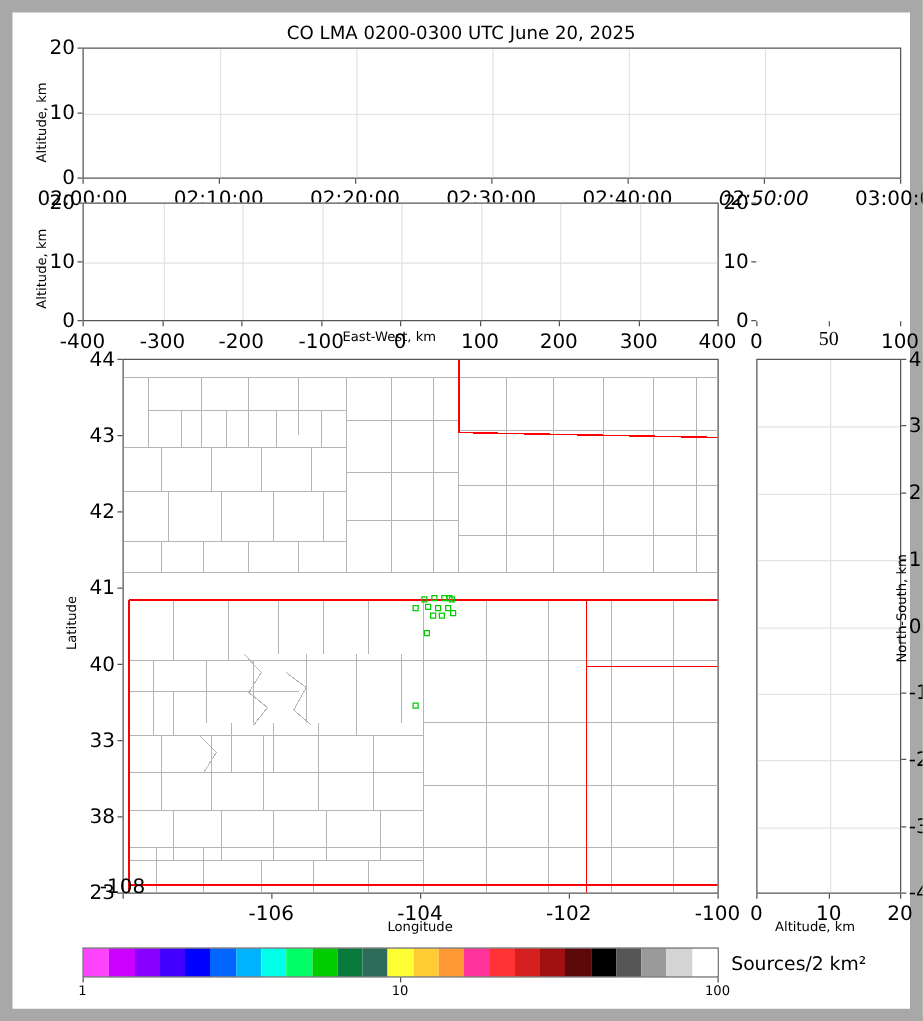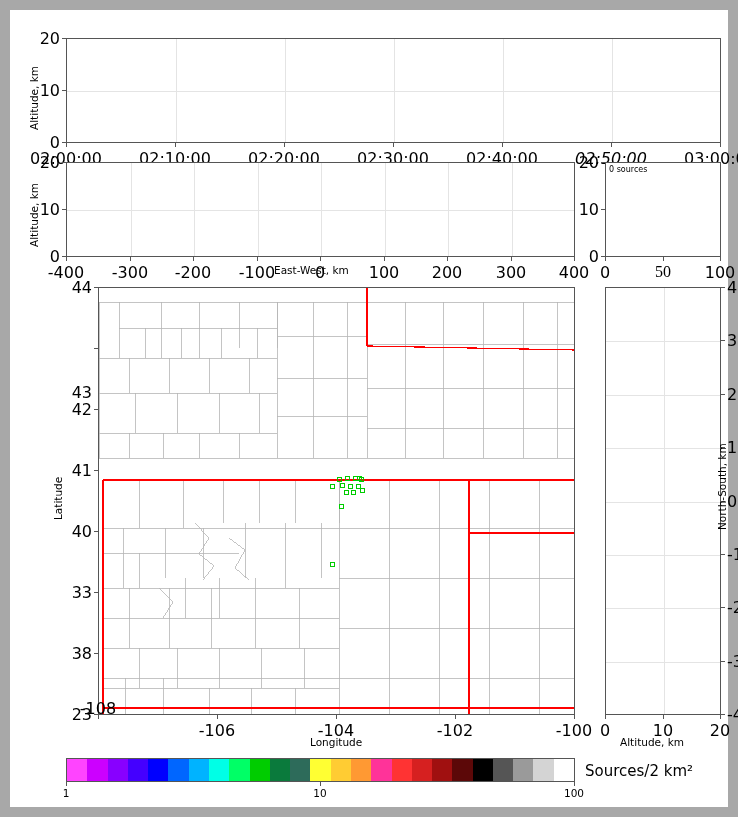--- a/index.html
+++ b/index.html
@@ -139,20 +139,21 @@
     font-size: 8px;
     color: #000;
   }
 </style>
 </head>
 <body>
 
 <div id="page">
   <div id="canvas">
 
+    <div class="abs" id="title">CO LMA 0200-0300 UTC June 20, 2025</div>
 
     <div class="axes" id="p1">
         <div class="grid-v" style="left: 109px;"></div>
         <div class="grid-v" style="left: 218px;"></div>
         <div class="grid-v" style="left: 327px;"></div>
         <div class="grid-v" style="left: 436px;"></div>
         <div class="grid-v" style="left: 545px;"></div>
         <div class="grid-h" style="top: 52px;"></div>
       </div>
     <div id="p1-deco">
@@ -211,23 +212,20 @@
         <div class="tick-y abs" style="left: 52px; top: 246px;"></div>
         <div class="lbl lbl-y" style="left: 10px; top: 246px; width: 40px;">0</div>
         <div class="tick-y abs" style="left: 52px; top: 199px;"></div>
         <div class="lbl lbl-y" style="left: 10px; top: 199px; width: 40px;">10</div>
         <div class="tick-y abs" style="left: 52px; top: 152px;"></div>
         <div class="lbl lbl-y" style="left: 10px; top: 152px; width: 40px;">20</div>
       </div>
     <div class="axlabel rot" style="left:18px; top:237px;">Altitude, km</div>
     <div class="axlabel" style="left:264px; top:254px;">East-West, km</div>
 
-    <div class="axes" id="p3">
-      <div id="hist-note">0 sources</div>
-    </div>
     <div id="p3-deco">
         <div class="tick-x abs" style="left: 595px; top: 247px;"></div>
         <div class="lbl lbl-x" style="left: 595px; top: 253px;">0</div>
         <div class="tick-x abs" style="left: 653px; top: 247px;"></div>
         <div class="lbl lbl-x" style="left: 653px; top: 253px; font-family: Liberation Serif, serif;">50</div>
         <div class="tick-x abs" style="left: 710px; top: 247px;"></div>
         <div class="lbl lbl-x" style="left: 710px; top: 253px;">100</div>
         <div class="tick-y abs" style="left: 591px; top: 246px;"></div>
         <div class="lbl lbl-y" style="left: 549px; top: 246px; width: 40px;">0</div>
         <div class="tick-y abs" style="left: 591px; top: 199px;"></div>
@@ -316,21 +314,21 @@
         <div class="lbl lbl-y" style="left: 42px; top: 643px; width: 40px;">38</div>
         <div class="tick-y abs" style="left: 84px; top: 582px;"></div>
         <div class="lbl lbl-y" style="left: 42px; top: 582px; width: 40px;">33</div>
         <div class="tick-y abs" style="left: 84px; top: 521px;"></div>
         <div class="lbl lbl-y" style="left: 42px; top: 521px; width: 40px;">40</div>
         <div class="tick-y abs" style="left: 84px; top: 460px;"></div>
         <div class="lbl lbl-y" style="left: 42px; top: 460px; width: 40px;">41</div>
         <div class="tick-y abs" style="left: 84px; top: 399px;"></div>
         <div class="lbl lbl-y" style="left: 42px; top: 399px; width: 40px;">42</div>
         <div class="tick-y abs" style="left: 84px; top: 338px;"></div>
-        <div class="lbl lbl-y" style="left: 42px; top: 338px; width: 40px; margin-top: 44px;">43</div>
+        <div class="lbl lbl-y" style="left: 42px; top: 338px; width: 40px;">43</div>
         <div class="tick-y abs" style="left: 84px; top: 277px;"></div>
         <div class="lbl lbl-y" style="left: 42px; top: 277px; width: 40px;">44</div>
       </div>
     <div class="axlabel rot" style="left:42px; top:510px;">Latitude</div>
     <div class="axlabel" style="left:300px; top:726px;">Longitude</div>
 
     <div class="axes" id="p5">
         <div class="grid-v" style="left: 58px;"></div>
         <div class="grid-h" style="top: 374px;"></div>
         <div class="grid-h" style="top: 320px;"></div>

